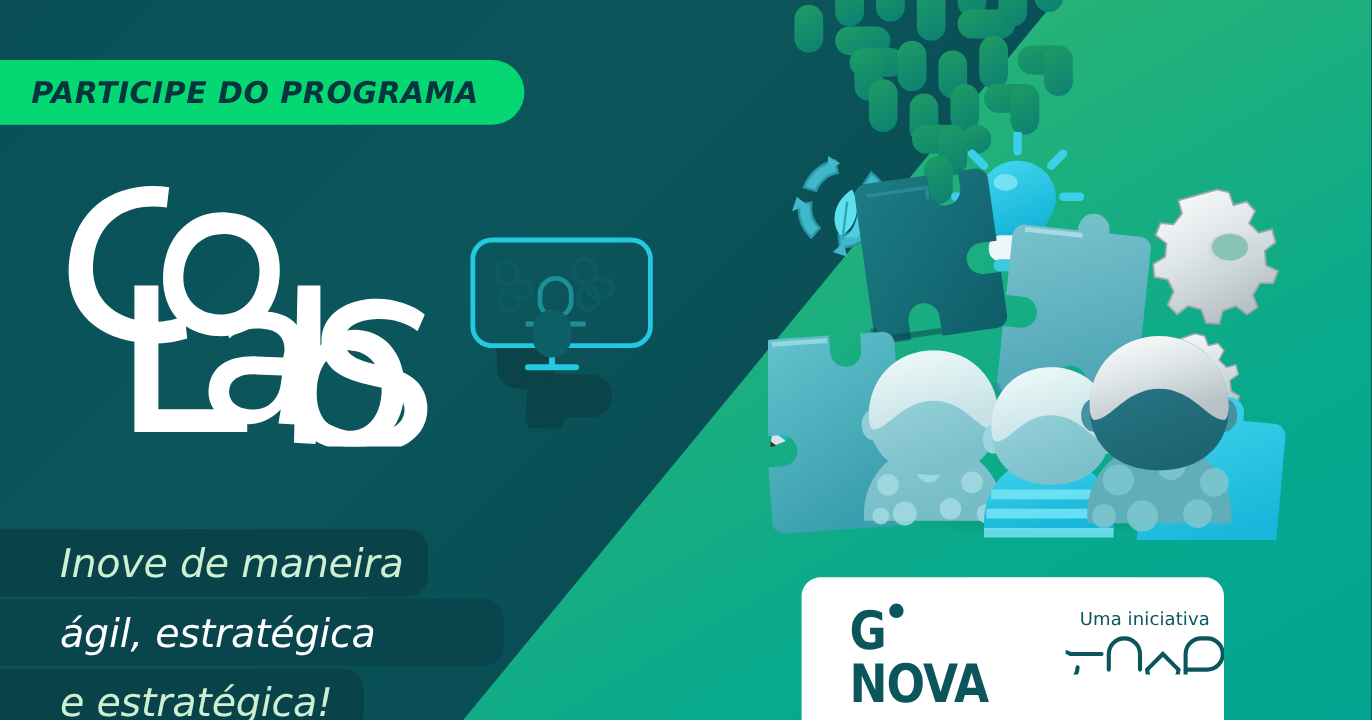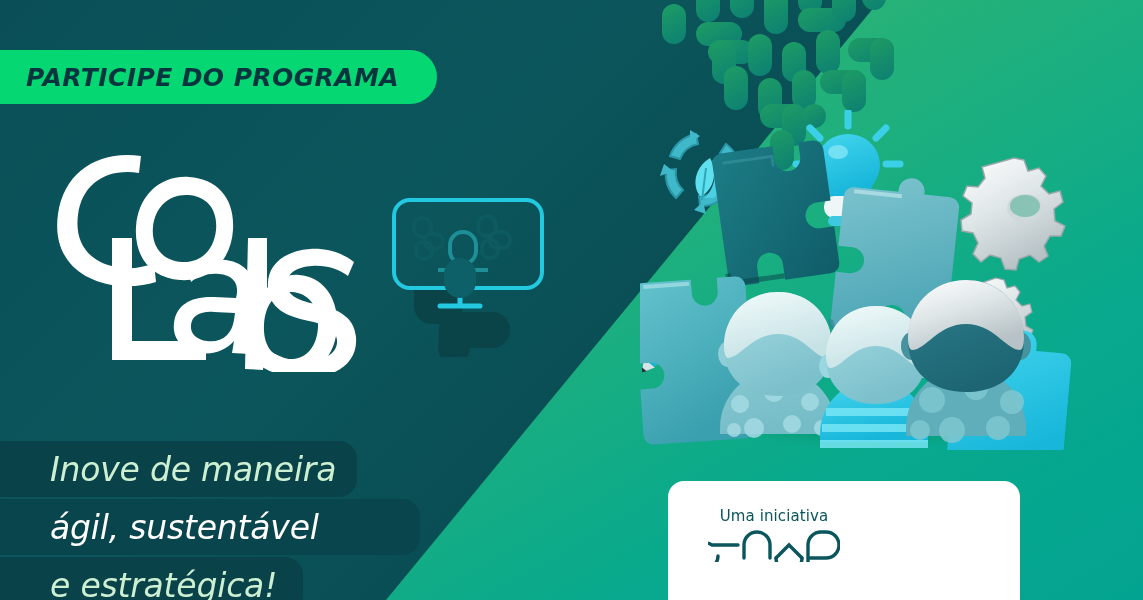--- a/index.html
+++ b/index.html
@@ -214,21 +214,21 @@
 
       <rect x="56" y="66" width="32" height="40" rx="16" fill="#0d6067"></rect>
     </svg>
   </div>
 
   <div class="tagline">
     <div class="tag-line tag-1">
       <span>Inove de maneira</span>
     </div>
     <div class="tag-line tag-2">
-      <span>ágil, sustentável</span>
+      <span>ágil, estratégica</span>
     </div>
     <div class="tag-line tag-3">
       <span>e estratégica!</span>
     </div>
   </div>
 
   <div class="illus">
     <svg width="450" height="340" viewBox="0 0 450 340" fill="none" aria-hidden="true">
       <defs>
         <linearGradient id="gTealDark" x1="0" y1="0" x2="1" y2="1">
@@ -393,20 +393,24 @@
         <ellipse cx="118" cy="68" rx="11" ry="14" fill="#46929f"></ellipse>
         <path d="M64 2 C98 2 122 28 122 62 C122 94 98 114 64 114 C30 114 6 94 6 62 C6 28 30 2 64 2 Z" fill="url(#gFaceDk)"></path>
         <path d="M64 2 C98 2 122 28 122 60 C122 68 120 72 118 72 C104 72 92 46 64 46 C36 46 24 72 10 72 C8 72 6 68 6 60 C6 28 30 2 64 2 Z" fill="url(#gSilver)"></path>
       </g>
     </svg>
   </div>
 
   <div class="logo-card">
     <div class="logo-row">
 
+      <div class="gnova">
+        <div class="gnova-dot"></div>
+        <div class="gnova-text">G NOVA</div>
+      </div>
 
       <div class="enap-block">
         <div class="enap-caption">Uma iniciativa</div>
         <div>
           <svg width="132" height="34" viewBox="0 0 132 34" fill="none" aria-hidden="true">
             <g stroke="#0b555c" stroke-width="3.4" fill="none" stroke-linecap="round">
 
               <path d="M30 17 h-26 a13 13 0 1 0 6 11"></path>
 
               <path d="M36 30 v-13 a13 13 0 0 1 26 0 v13"></path>

